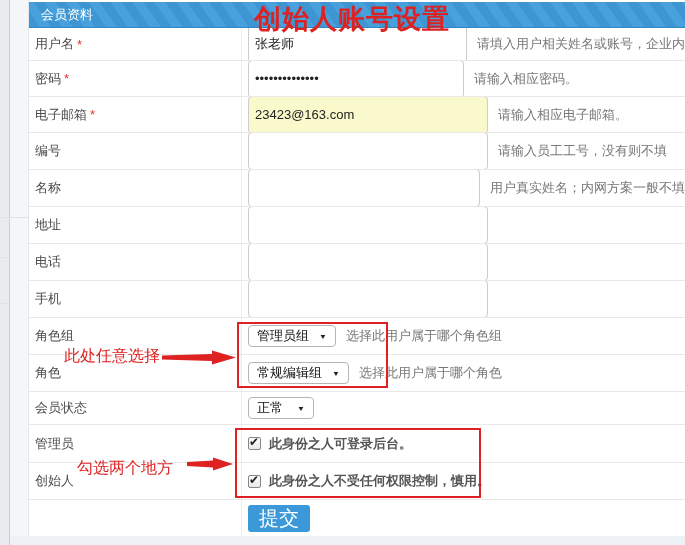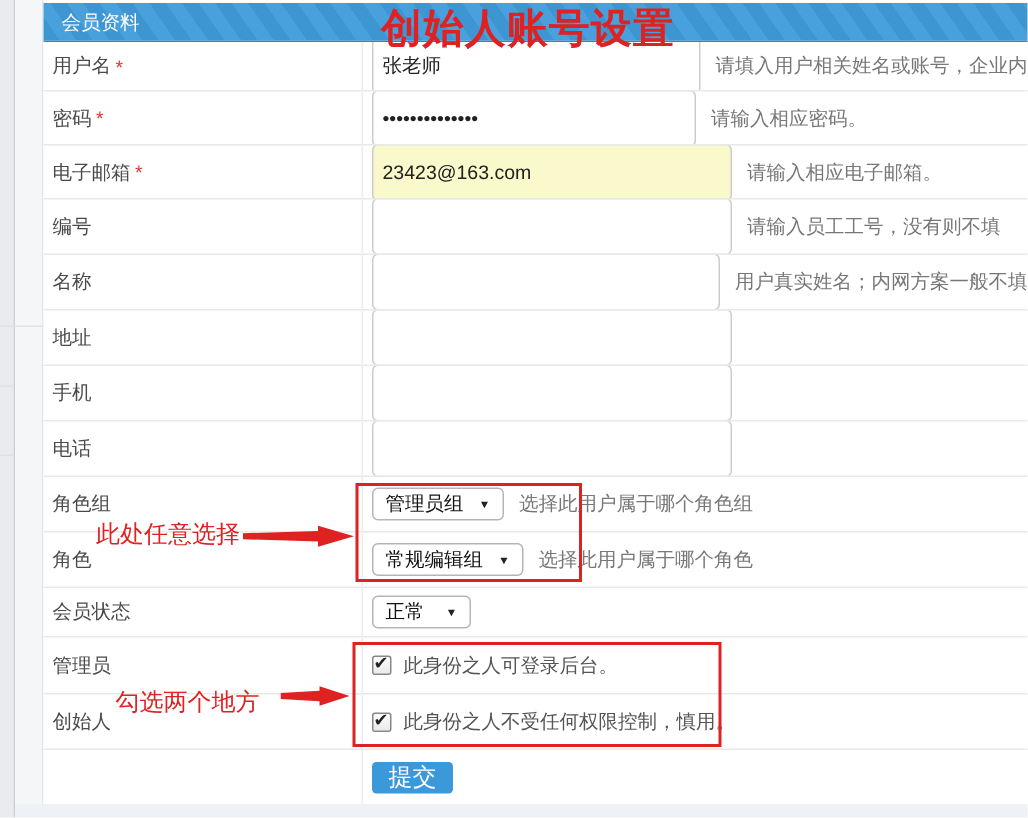--- a/index.html
+++ b/index.html
@@ -42,23 +42,23 @@
 
   .select { display:inline-flex; align-items:center; gap:10px; height:22px; padding:0 8px;
     border:1px solid #b5b5b5; border-radius:4px; background:#fff; cursor:default; }
   .select .sel-text { font-size:13px; font-weight:400; color:#111; }
   .select .caret { font-size:8px; color:#222; transform:scaleY(0.9); }
   .select.wide-gap { gap:14px; }
 
   .cb { position:relative; width:13px; height:13px; border:1px solid #878787; border-radius:2px;
     background:linear-gradient(#fdfdfd,#e9e9e9); display:inline-block; }
   .cb .cb-mark { position:absolute; left:0px; top:-2px; font-size:12px; color:#222; line-height:13px; }
-  .cb-label { margin-left:8px; font-size:13px; color:#555; }
-
-  .submit-btn { margin-left:0; padding:0 11px; font-size:16px; color:#fff; background:#3b99d9;
+  .cb-label { margin-left:8px; font-size:13px; color:#555;font-weight:bold; }
+
+  .submit-btn { margin-left:0; padding:0 11px; font-size:20px; color:#fff; background:#3b99d9;
     border:none; border-radius:3px; font-family:"Liberation Sans", sans-serif; cursor:pointer; }
 
   
   .ov { position:absolute; color:#de2121; font-family:"DejaVu Serif", serif; pointer-events:none; }
   .ov-title { left:254px; top:1px; font-size:27px; font-weight:700; letter-spacing:1px; }
   .ov-note1 { left:64px; top:346px; font-size:16px; }
   .ov-note2 { left:77px; top:458px; font-size:16px;text-align:center; }
   .ov-box { position:absolute; border:2px solid #de2121; pointer-events:none; }
   .ov-box1 { left:237px; top:322px; width:151px; height:66px; }
   .ov-box2 { left:235px; top:428px; width:246px; height:70px; }
@@ -135,30 +135,30 @@
     <div class="lbl-cell">
       <span>地址</span>
     </div>
     <div class="val-cell">
       <input class="txt" type="text" value="" style="">
     </div>
   </div>
 
   <div class="row h37">
     <div class="lbl-cell">
+      <span>电话</span>
+    </div>
+    <div class="val-cell">
+      <input class="txt" type="text" value="" style="">
+    </div>
+  </div>
+
+  <div class="row h37">
+    <div class="lbl-cell">
       <span>手机</span>
-    </div>
-    <div class="val-cell">
-      <input class="txt" type="text" value="" style="">
-    </div>
-  </div>
-
-  <div class="row h37">
-    <div class="lbl-cell">
-      <span>电话</span>
     </div>
     <div class="val-cell">
       <input class="txt" type="text" value="" style="">
     </div>
   </div>
 
   <div class="row h37">
     <div class="lbl-cell">
       <span>角色组</span>
     </div>

